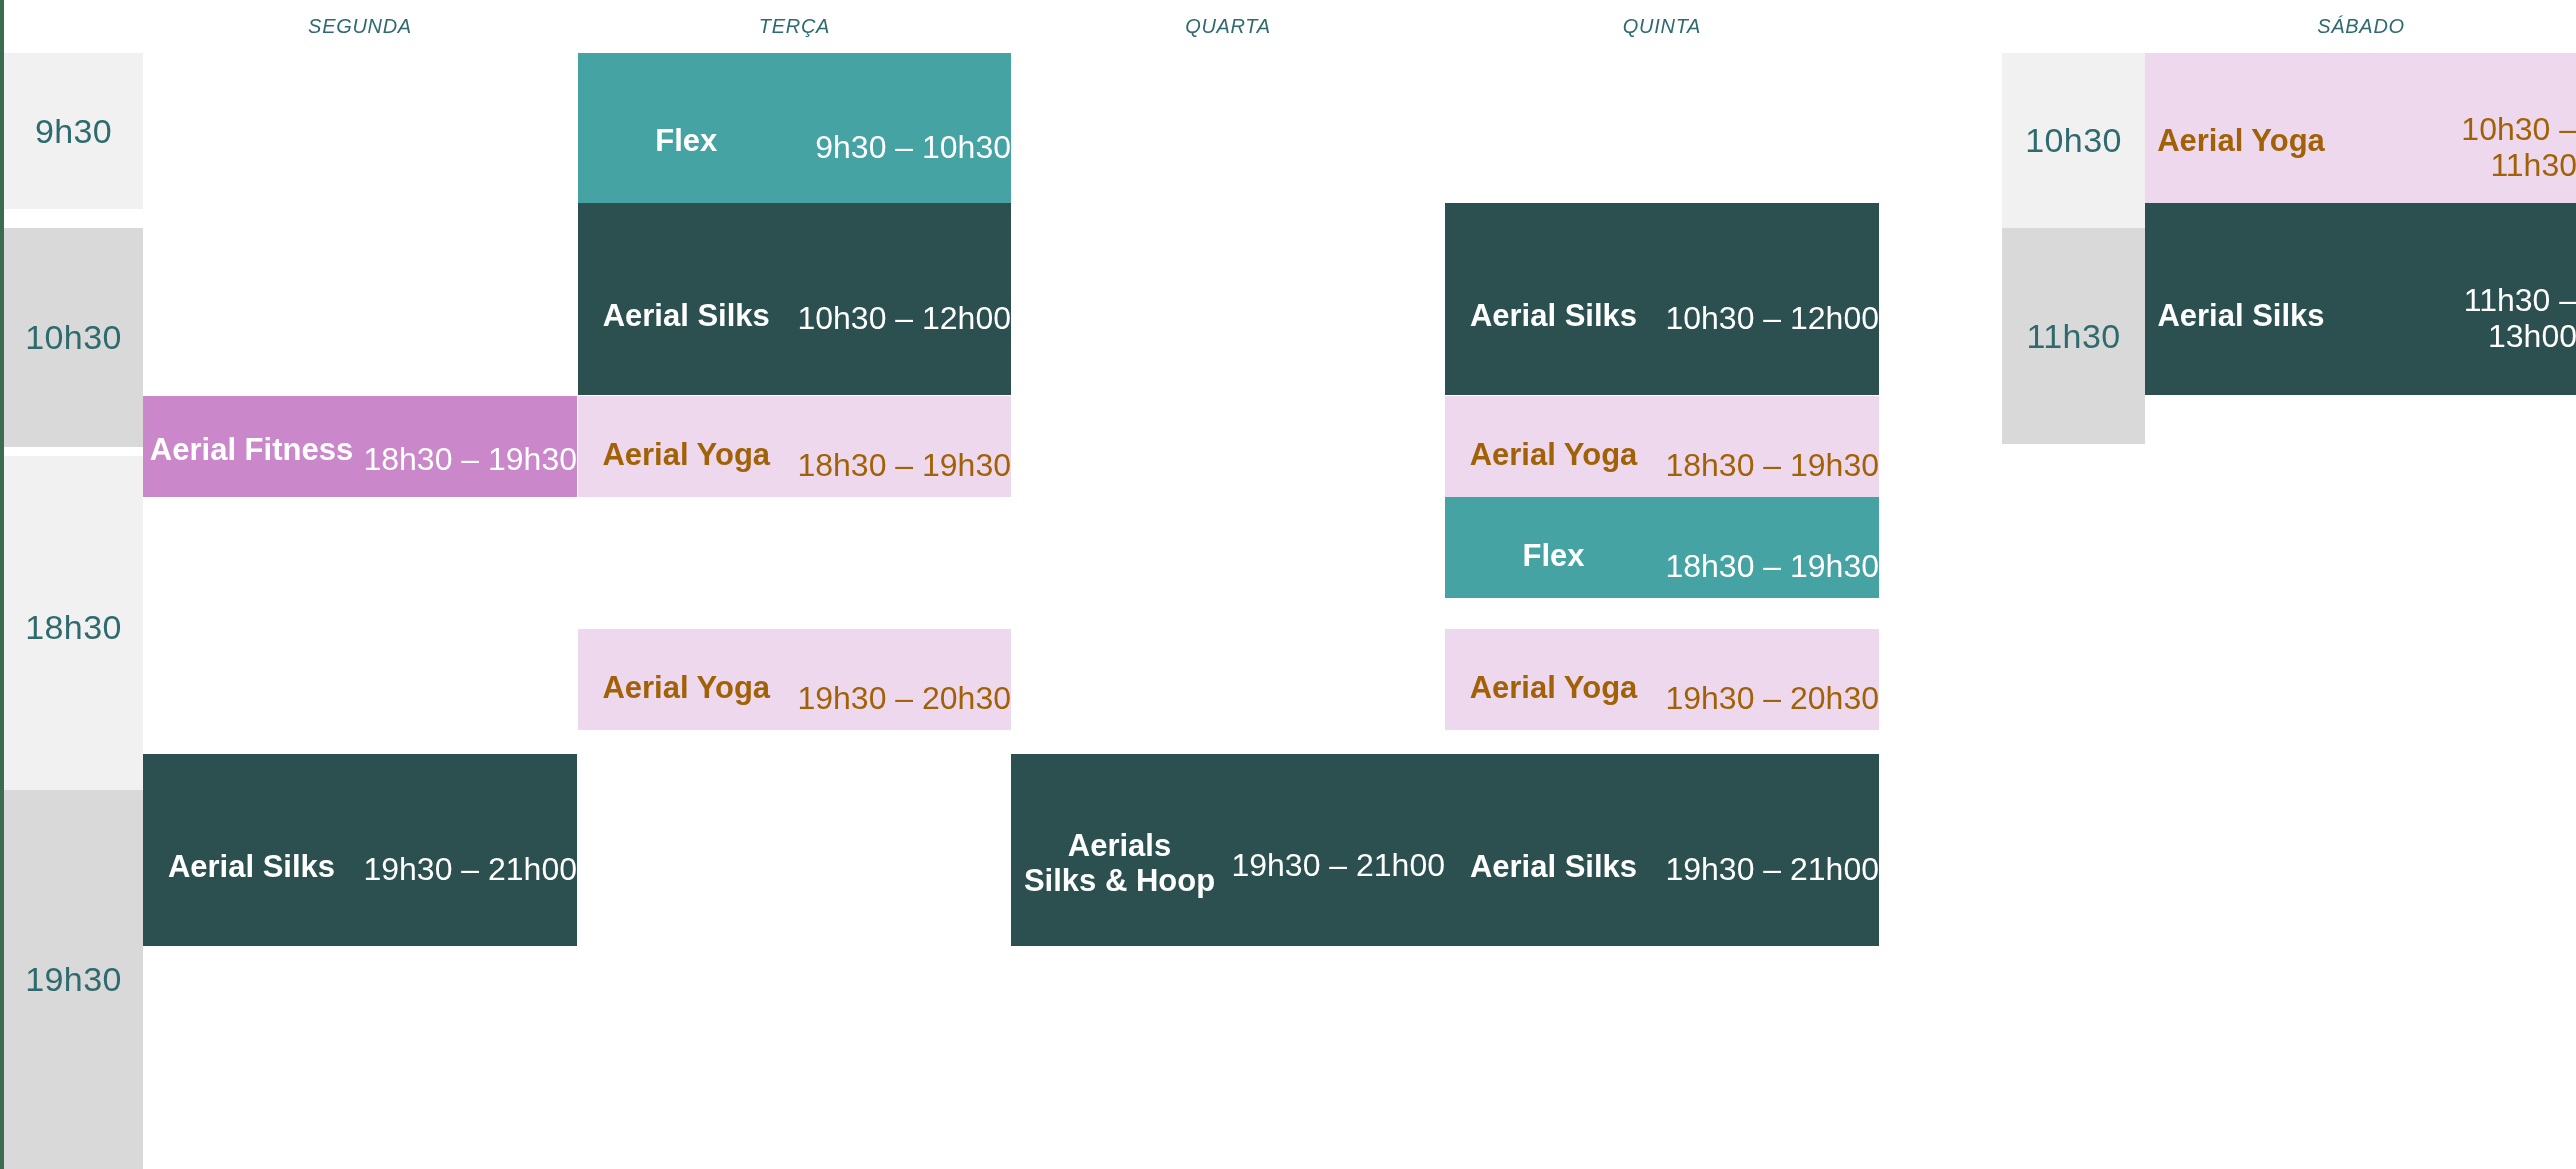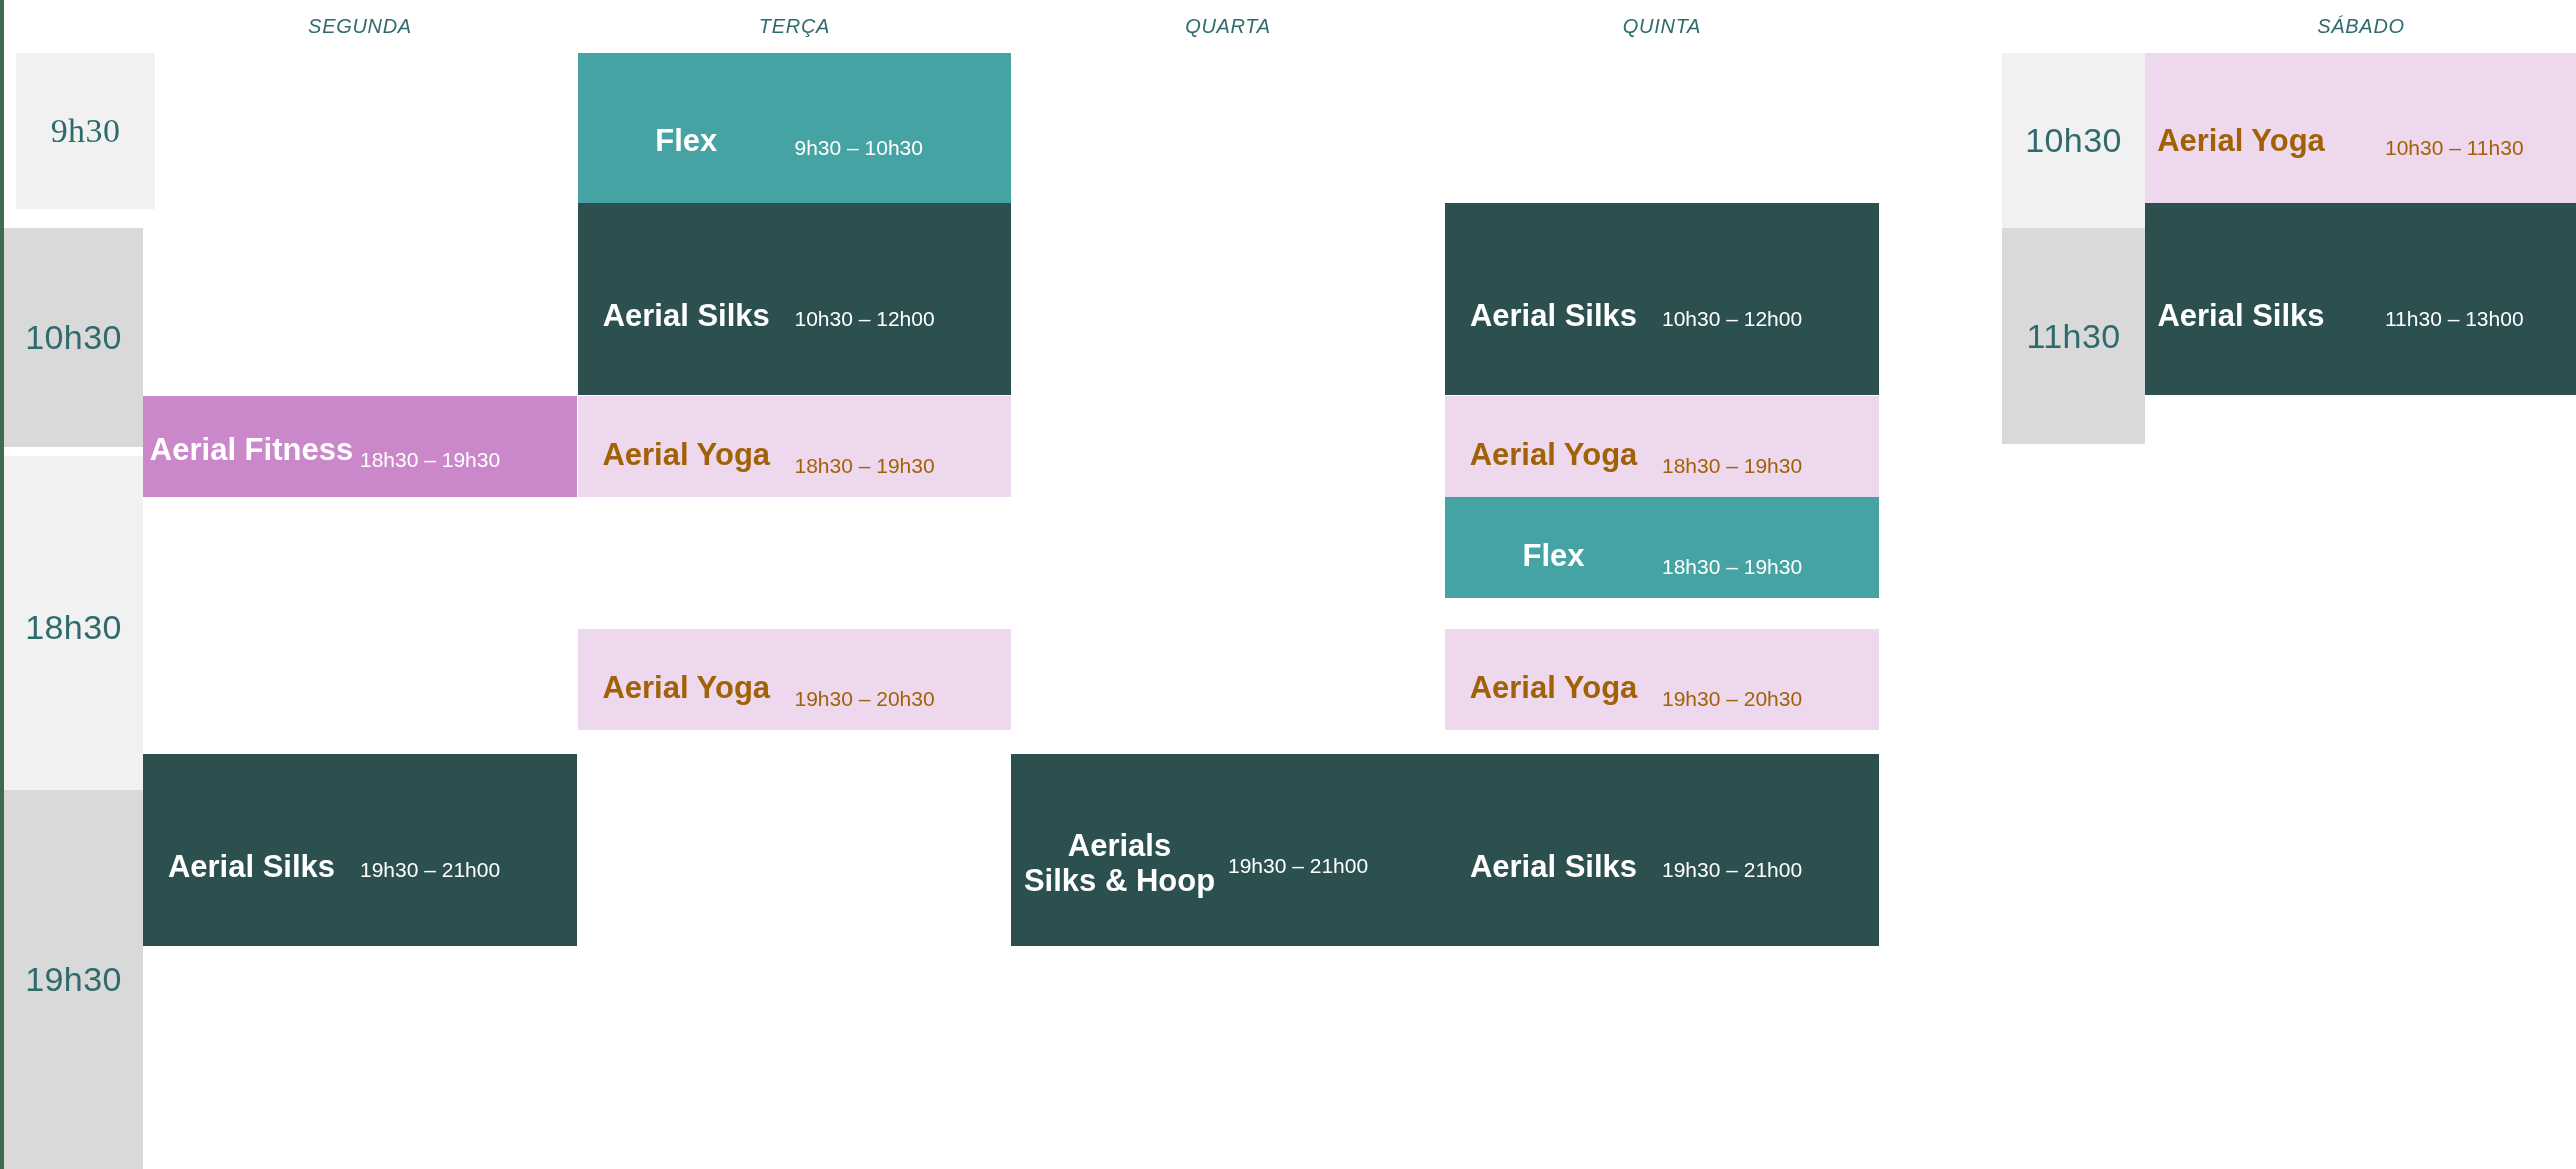--- a/index.html
+++ b/index.html
@@ -41,23 +41,23 @@
     overflow:hidden;
   }
   .evt .title{
     font-weight:bold;
     font-size:31px;
     line-height:1.12;
     text-align:center;
     width:100%;
   }
   .evt .time{
-    font-size:21px;
+    font-size:32px;
     line-height:1.1;
-    text-align:left;
+    text-align:right;
     width:100%;
     margin-top:36px;
   }
 
   
   .p-dark{background:#2c4f50;}
   .p-dark .title,.p-dark .time{color:#ffffff;}
   .p-teal{background:#45a3a3;}
   .p-teal .title,.p-teal .time{color:#ffffff;}
   .p-pinkmed{background:#ca87ca;}
@@ -67,21 +67,21 @@
 </style>
 </head>
 <body>
 
 <div id="grid">
     <div class="day-header" style="left: 139px; width: 434px;">SEGUNDA</div>
     <div class="day-header" style="left: 574px; width: 433px;">TERÇA</div>
     <div class="day-header" style="left: 1007px; width: 434px;">QUARTA</div>
     <div class="day-header" style="left: 1441px; width: 434px;">QUINTA</div>
     <div class="day-header" style="left: 2141px; width: 432px;">SÁBADO</div>
-    <div class="time-cell light" style="left: 12px; width: 139px; top: 53px; height: 156px; font-family: Liberation Serif, serif;">9h30</div>
+    <div class="time-cell light" style="left: 0px; width: 139px; top: 53px; height: 156px;">9h30</div>
     <div class="time-cell dark" style="left: 0px; width: 139px; top: 228px; height: 219px;">10h30</div>
     <div class="time-cell light" style="left: 0px; width: 139px; top: 448px; height: 343px; margin-top: 8px;">18h30</div>
     <div class="time-cell dark" style="left: 0px; width: 139px; top: 790px; height: 379px;">19h30</div>
     <div class="time-cell light" style="left: 1998px; width: 143px; top: 53px; height: 175px;">10h30</div>
     <div class="time-cell dark" style="left: 1998px; width: 143px; top: 228px; height: 216px;">11h30</div>
     <div class="evt p-teal" style="left: 574px; top: 53px; width: 433px; height: 150px; padding-top: 27px;">
       <div class="title">Flex</div>
       <div style="flex: 1 1 auto;"></div>
       <div class="time" style="margin-bottom: 24px;">9h30 – 10h30</div>
     </div>

